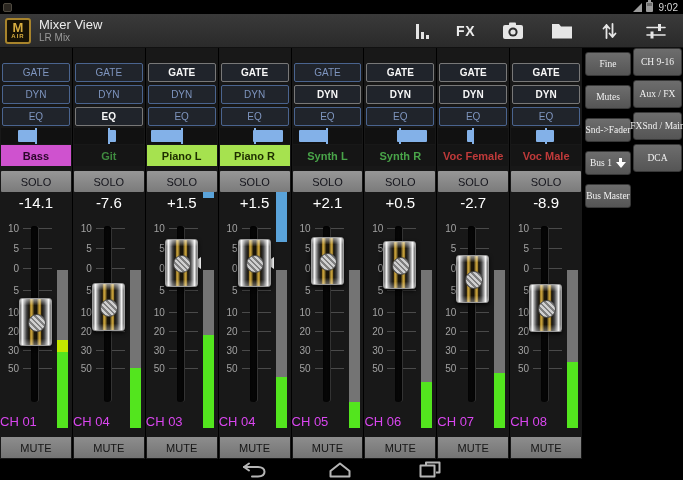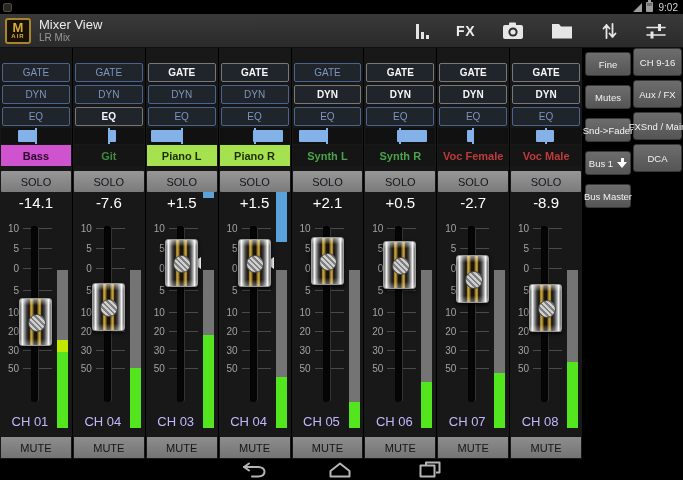--- a/index.html
+++ b/index.html
@@ -59,28 +59,28 @@
           linear-gradient(180deg,rgba(255,255,255,.55),rgba(255,255,255,0) 14%,rgba(0,0,0,0) 86%,rgba(255,255,255,.35)),
           linear-gradient(90deg,#6a6a6a 0%,#f0f0f0 8%,#9a9a9a 14%,#3a3a3a 22%,#16120a 30%,#a8862e 34%,#caa43c 38%,#1d1708 46%,#16120a 54%,#caa43c 62%,#a8862e 66%,#16120a 70%,#3a3a3a 78%,#9a9a9a 86%,#f0f0f0 92%,#6a6a6a 100%);
         box-shadow:0 2px 4px rgba(0,0,0,.8);}
   .knob::before{content:"";position:absolute;left:50%;top:50%;width:16px;height:16px;margin:-8px 0 0 -8px;border-radius:50%;
         border:1px solid #4a4a4a;
         background:repeating-linear-gradient(45deg,#cfcfcf 0 2px,#808080 2px 4px);}
   .meter{position:absolute;left:57px;width:11px;top:144px;height:236px;}
   .meter .seg{position:absolute;left:0;right:0;}
   .fader-marker{position:absolute;left:46px;width:0;height:0;border-top:6px solid transparent;
         border-bottom:6px solid transparent;border-right:9px solid #fff;}
-  .chid{position:absolute;left:0;right:12px;top:364px;height:20px;color:#c4b5fd;font-size:13px;
-        text-align:center;line-height:20px;}
+  .chid{position:absolute;left:0;right:12px;top:364px;height:20px;color:#d946ef;font-size:13px;
+        text-align:left;line-height:20px;}
   .mute-btn{position:absolute;left:1px;right:1px;top:389px;height:21px;background:linear-gradient(#8d8d8d,#747474);
         color:#151515;font-size:11px;display:flex;align-items:center;justify-content:center;cursor:pointer;}
 
   
   .sidebar{position:absolute;left:583px;top:48px;width:100px;height:411px;background:#000;}
-  .side-col{position:absolute;display:flex;flex-direction:column;}
+  .side-col{position:absolute;display:flex;flex-direction:column;font-family:Liberation Serif, serif;}
   .side-col-left{left:2px;top:4px;width:46px;gap:9px;}
   .side-col-right{left:50px;top:0;width:49px;gap:4px;}
   .side-btn{background:linear-gradient(#6d6d6d,#555);border:1px solid #383838;border-radius:3px;
         color:#f2f2f2;font-size:9.5px;display:flex;align-items:center;justify-content:center;
         text-align:center;cursor:pointer;white-space:nowrap;}
   .side-col-left .side-btn{height:24px;}
   .side-col-right .side-btn{height:28px;}
   .side-btn.selected{background:#11151c;border:1px solid #6e93c2;color:#84a6d4;}
   .dn-arrow{display:inline-flex;flex-direction:column;align-items:center;margin-left:4px;}
   .dn-arrow .stem{width:3px;height:4px;background:#fff;}

